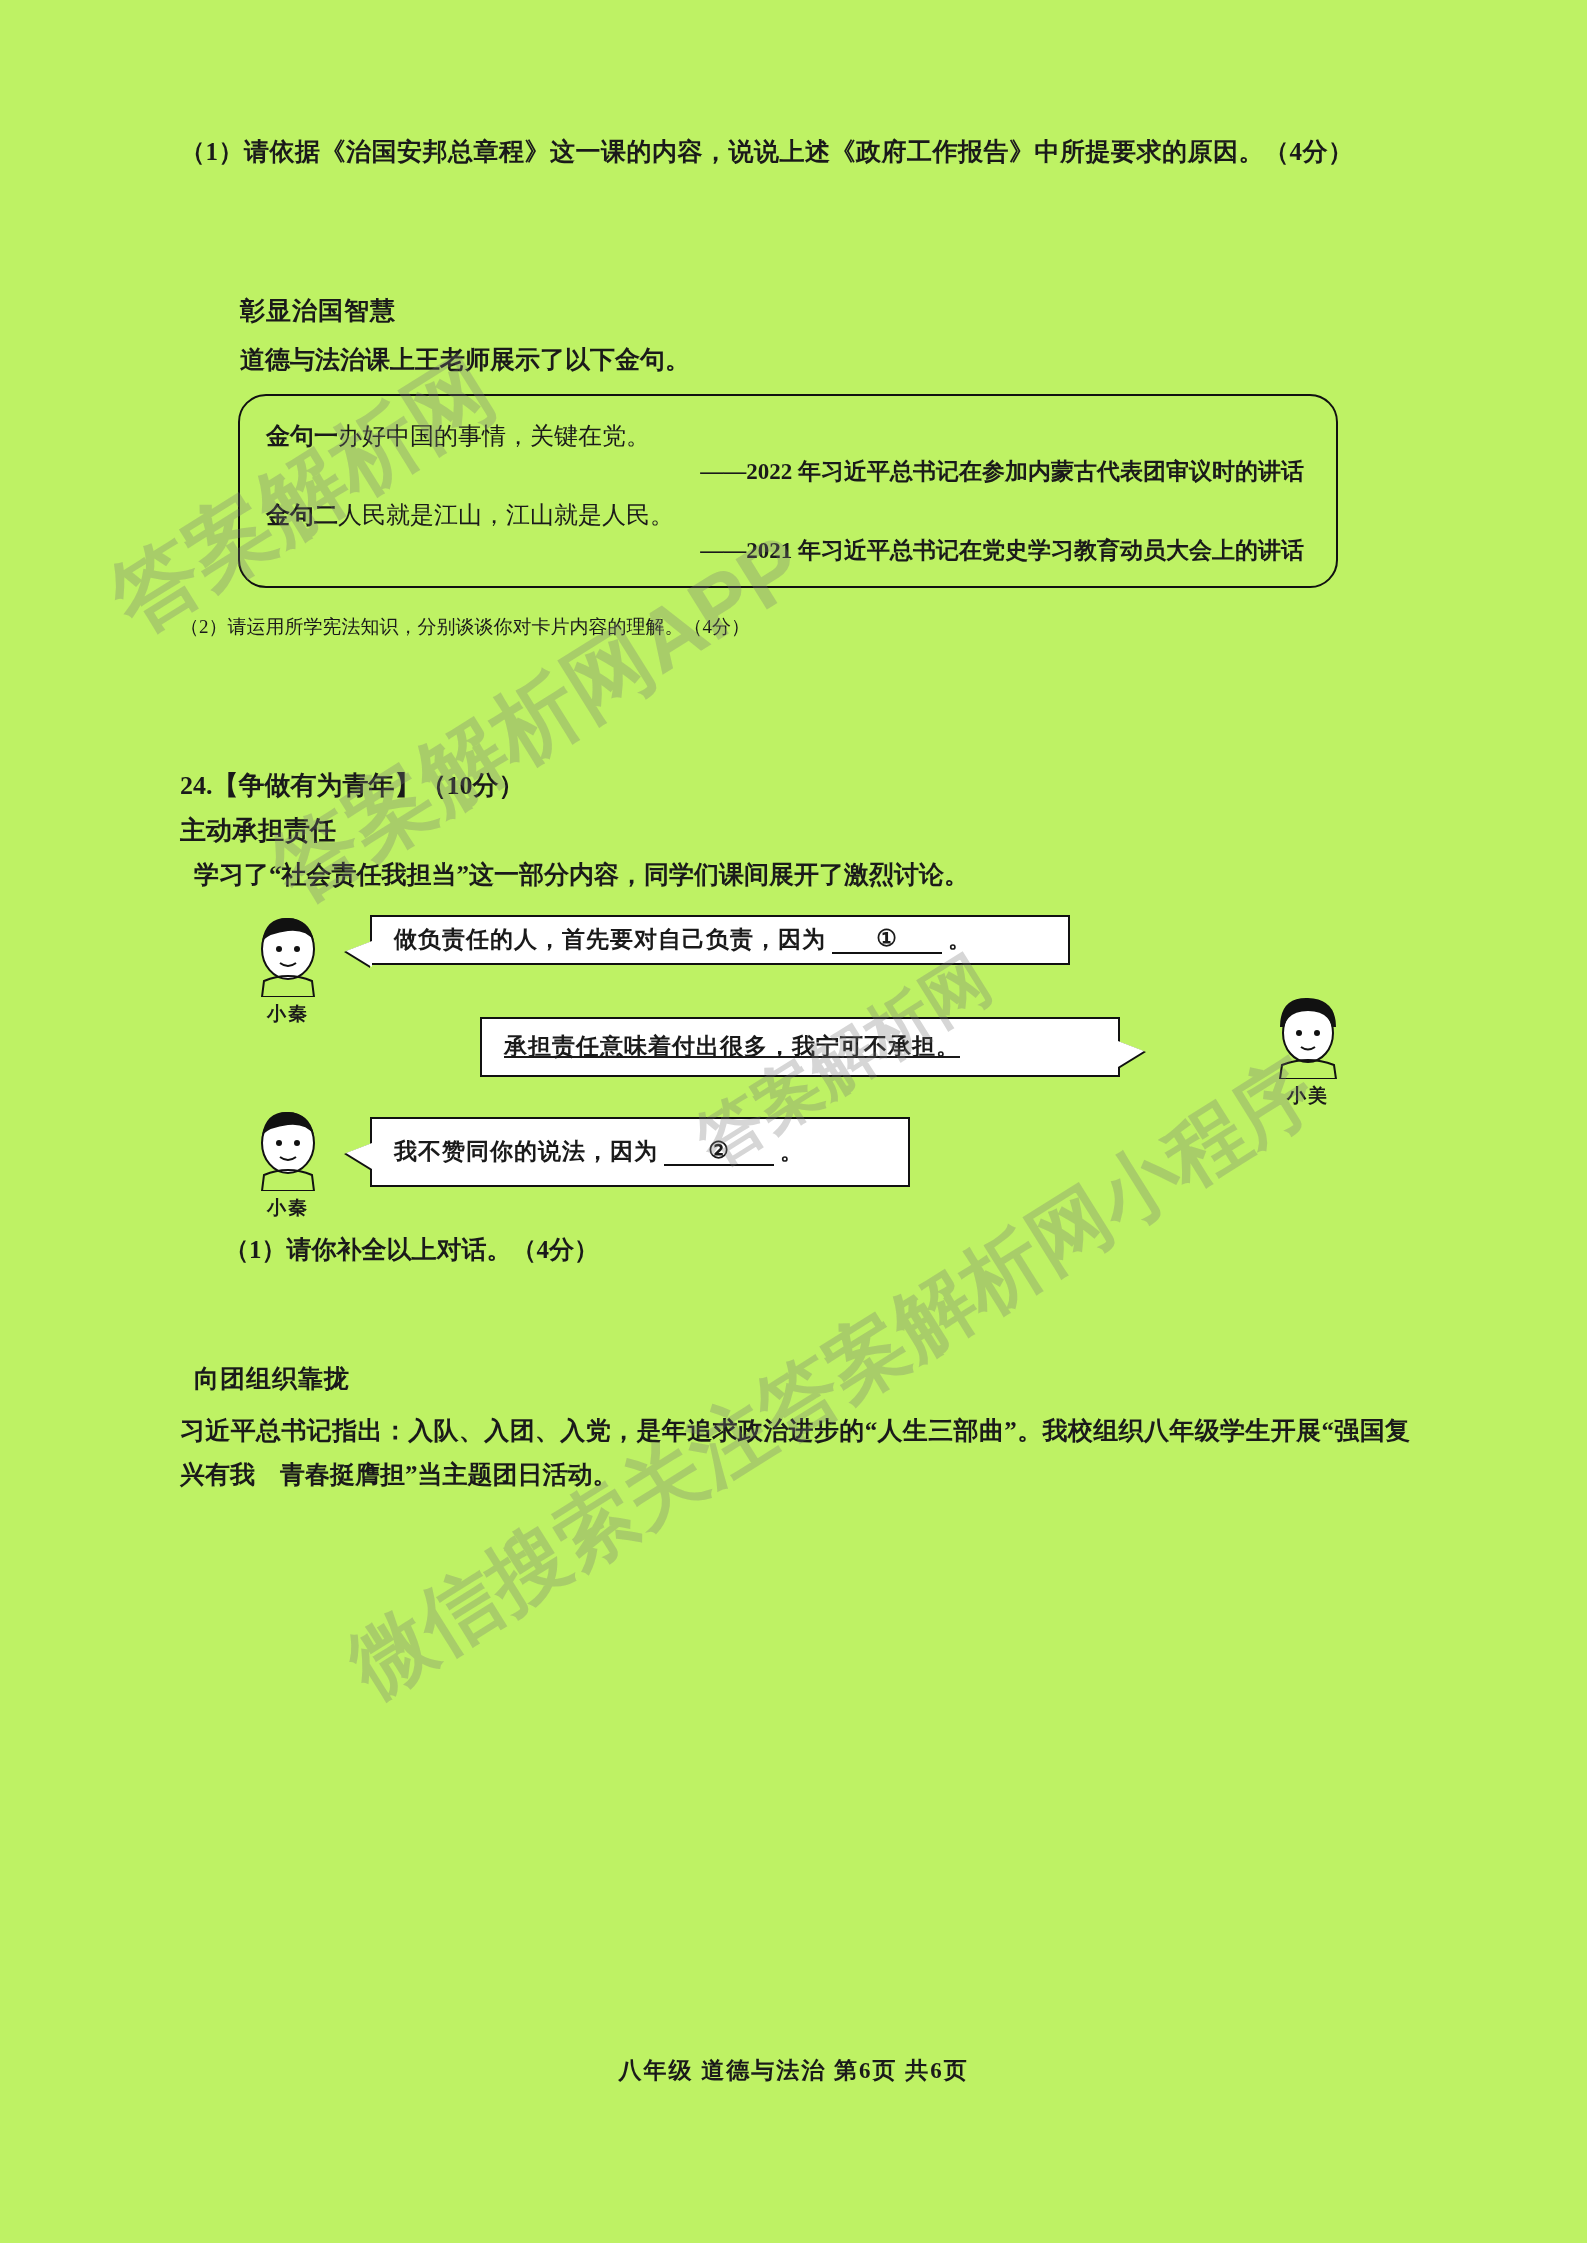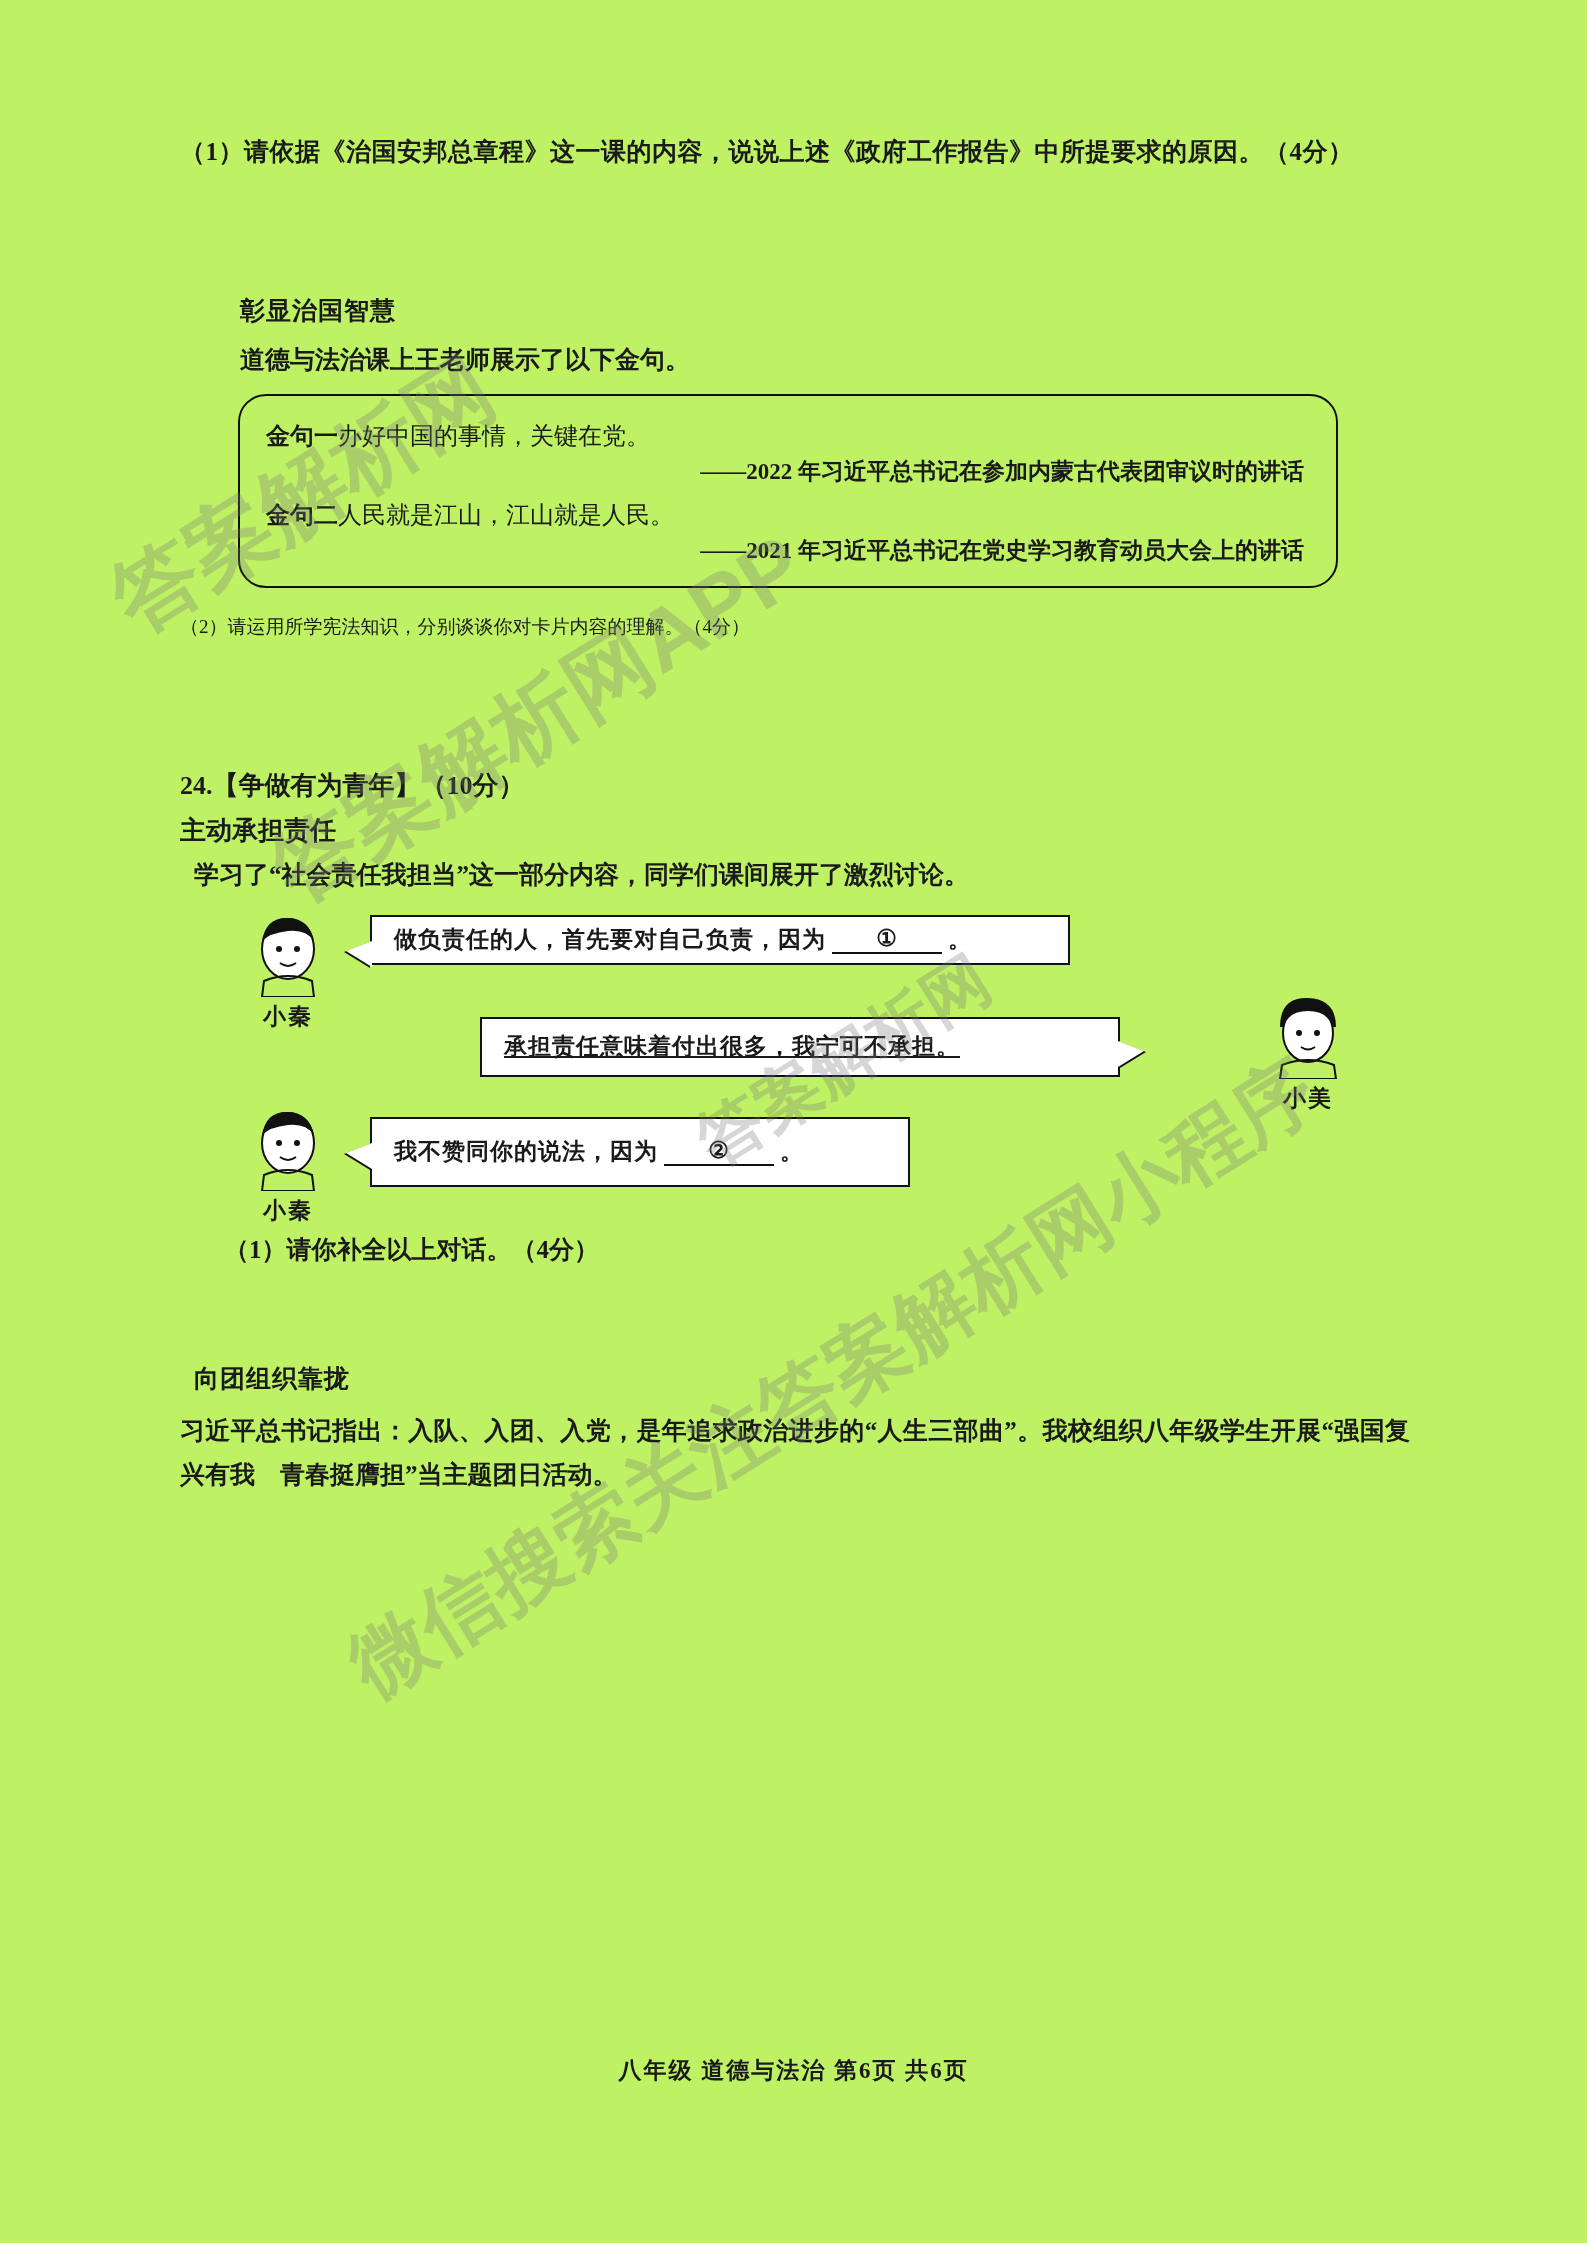--- a/index.html
+++ b/index.html
@@ -162,21 +162,21 @@
     width: 96px;
     text-align: center;
   }
   .avatar .face {
     width: 84px;
     height: 86px;
     margin: 0 auto;
     position: relative;
   }
   .avatar .name {
-    font-size: 23px;
+    font-size: 19px;
     font-weight: bold;
     margin-top: 4px;
     letter-spacing: 2px;
   }
 
   .q24-q1 {
     margin-top: 18px;
     margin-left: 44px;
     font-size: 25px;
     font-weight: bold;

